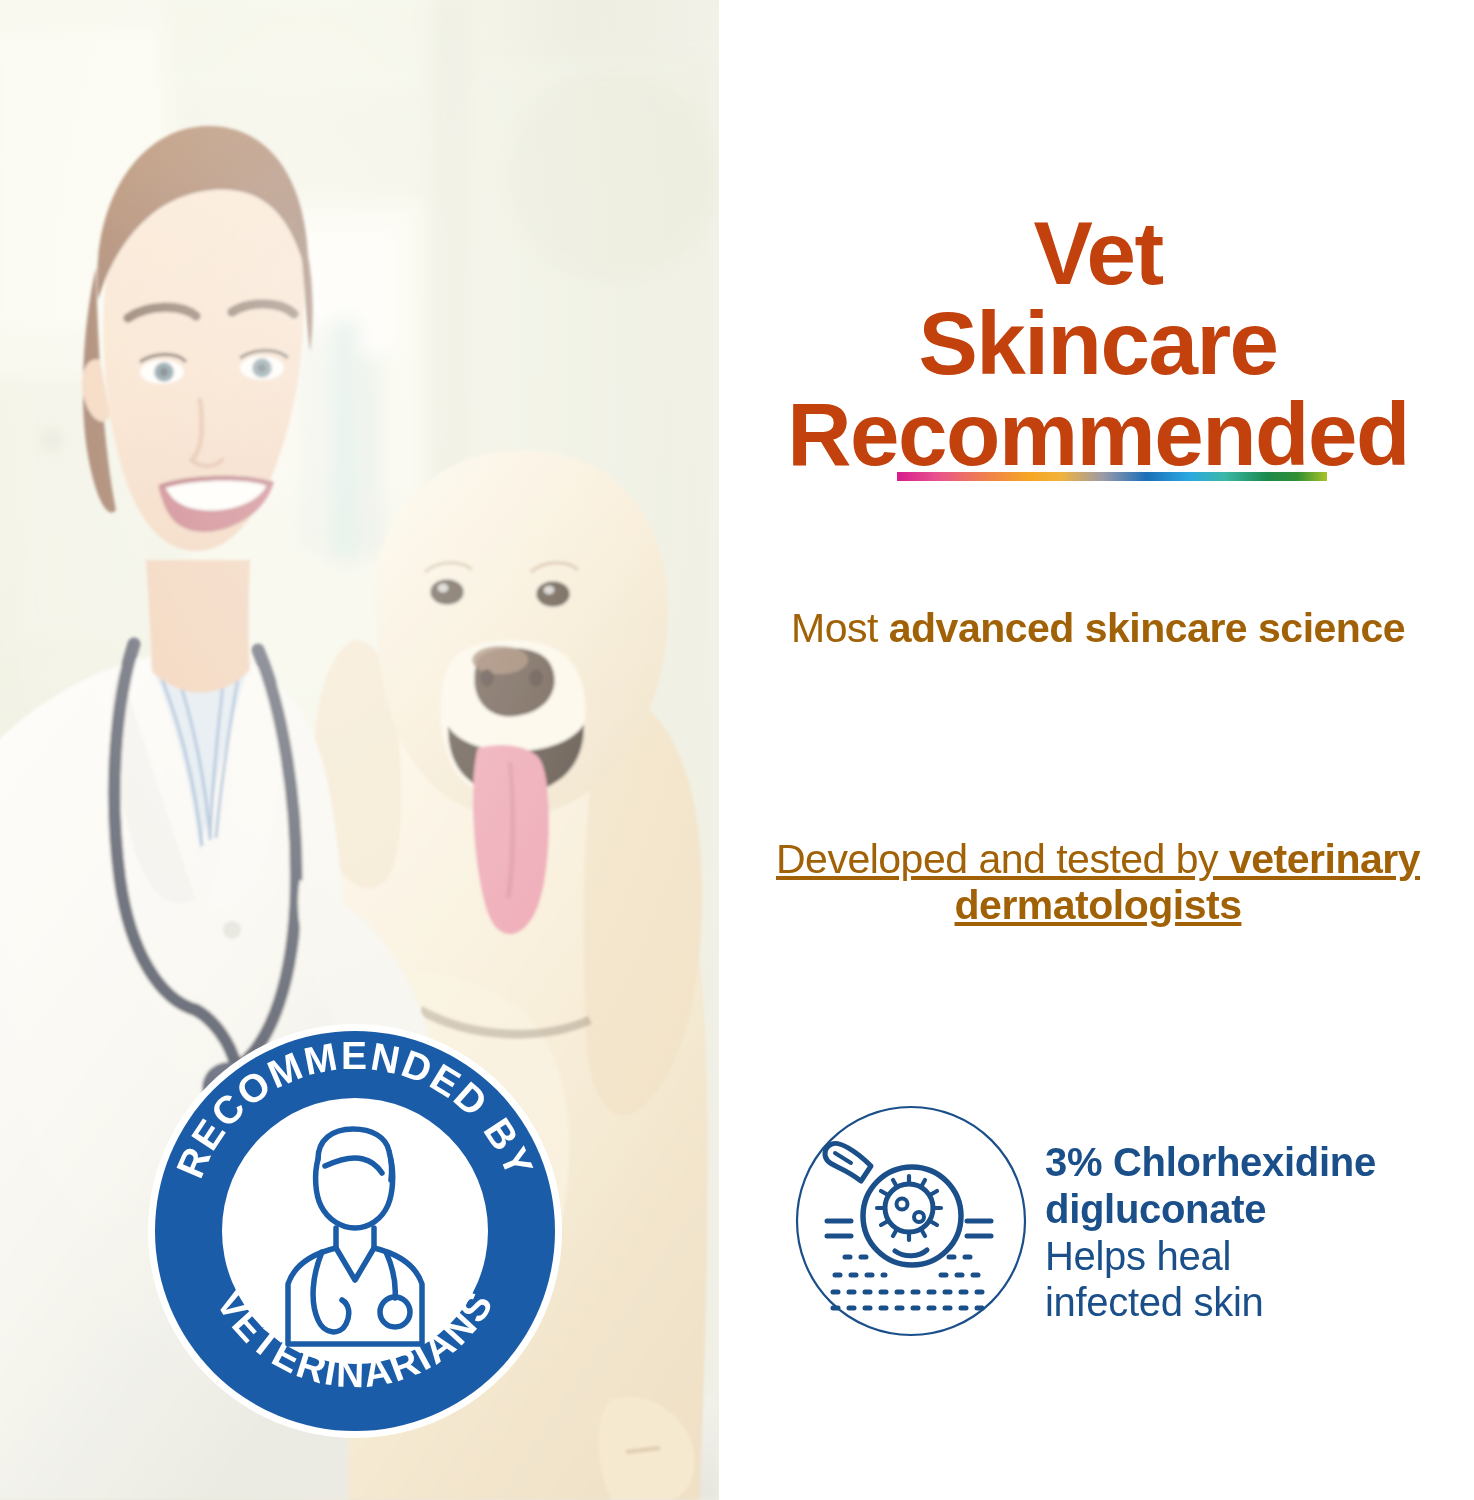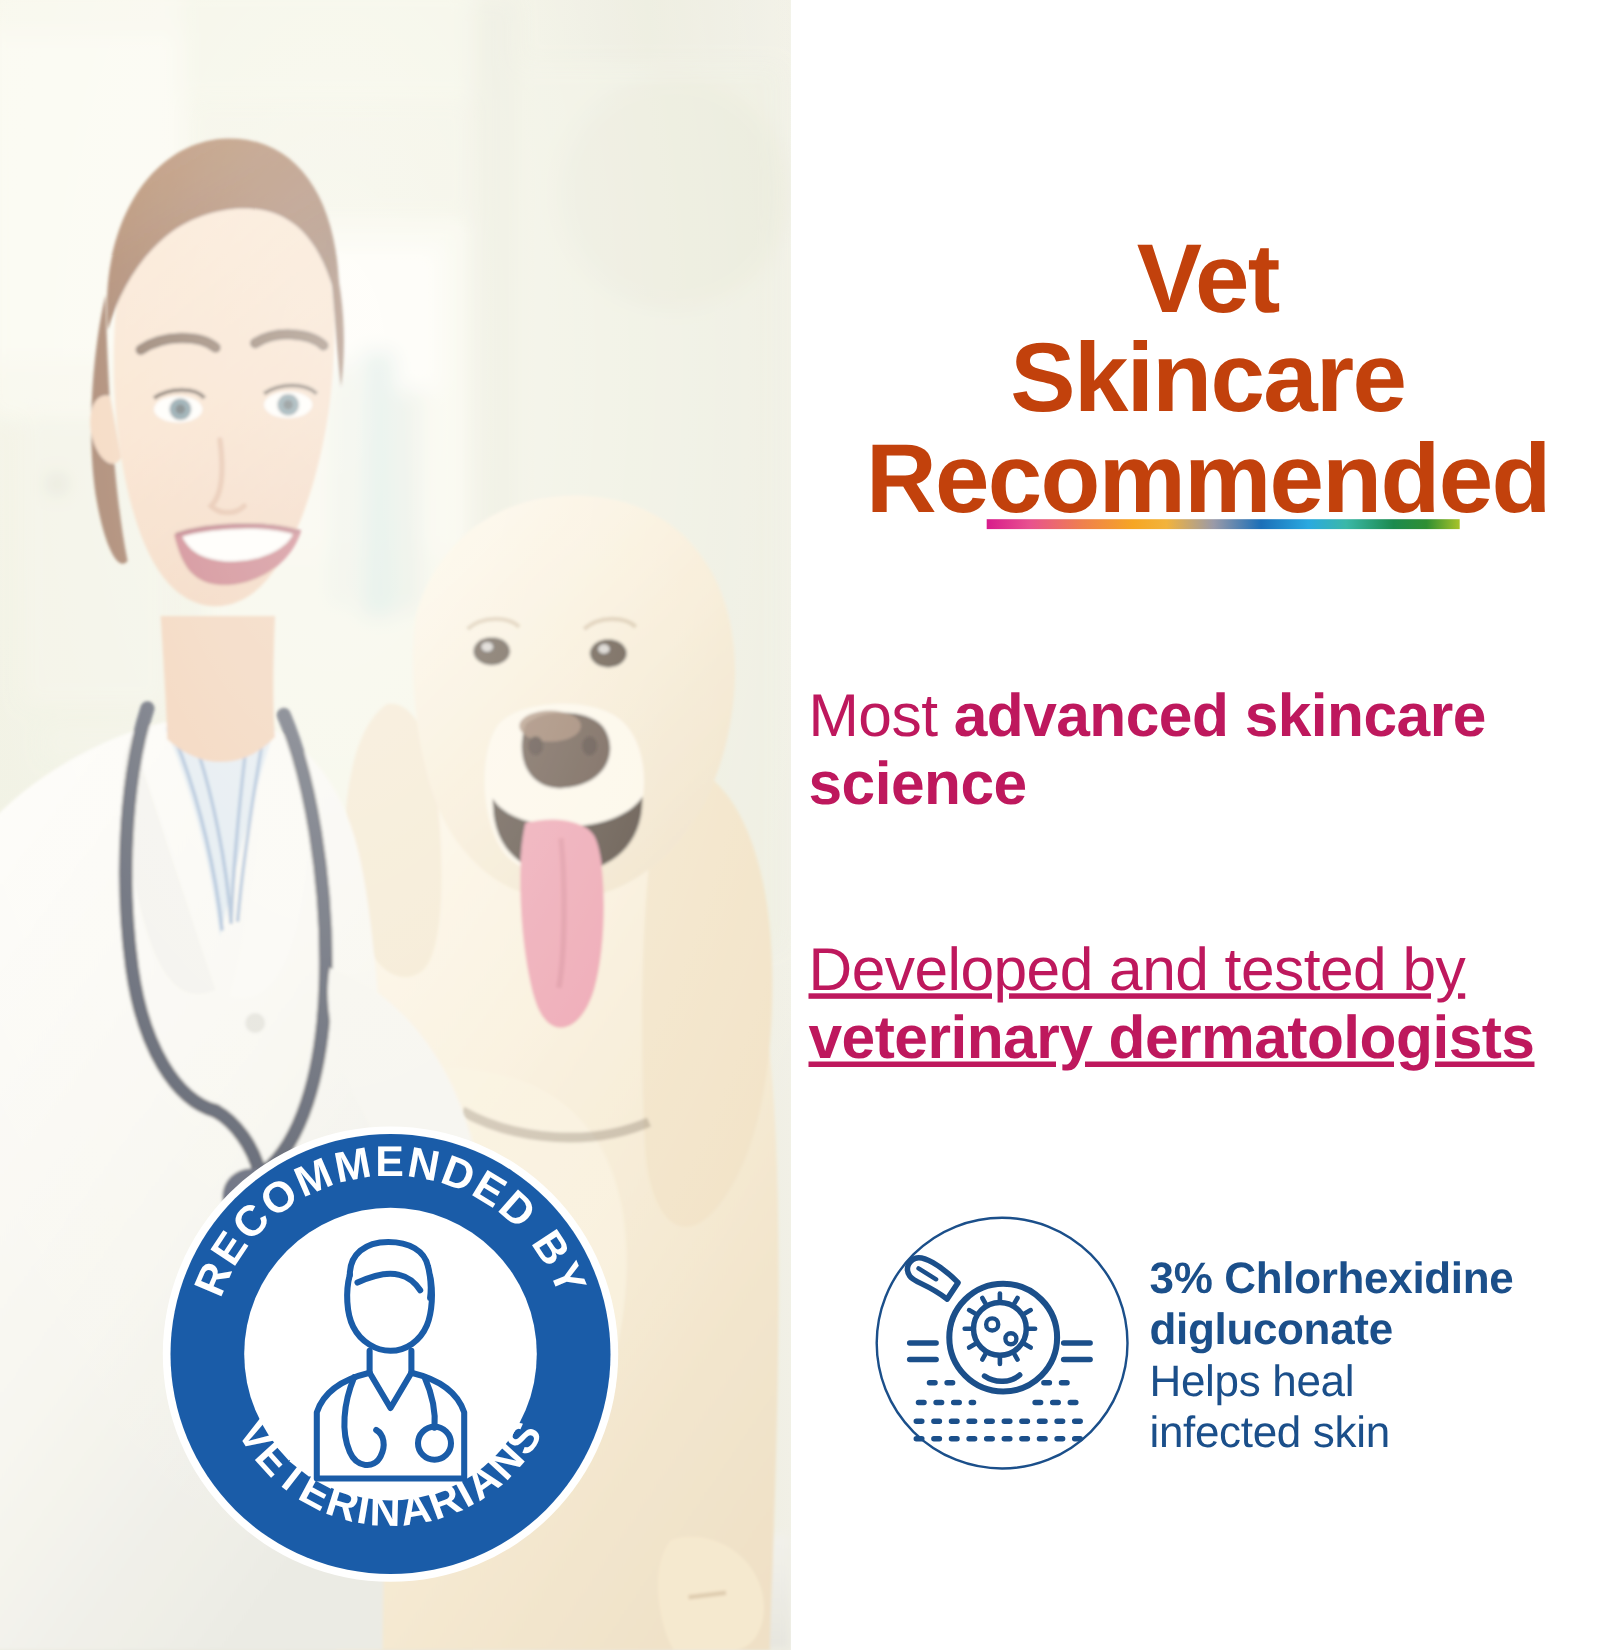--- a/index.html
+++ b/index.html
@@ -56,23 +56,23 @@
       #1b6fb8 58%,
       #2aa9e0 68%,
       #3bb8a8 76%,
       #1c8a4e 86%,
       #2f8f33 93%,
       #a8c32a 100%);
   }
 
   .para{
     position:absolute;left:16px;width:726px;
-    text-align:left;
-    color:#be185d;
-    font-size:55px;
+    text-align:center;
+    color:#a16207;
+    font-size:41px;
     line-height:1.12;
     letter-spacing:-0.5px;
   }
   .para b{font-weight:bold;}
   .para-1{top:565px;}
   .para-2{top:796px;text-decoration:underline;}
 
   
   .ingredient{
     position:absolute;left:76px;top:1105px;width:690px;

